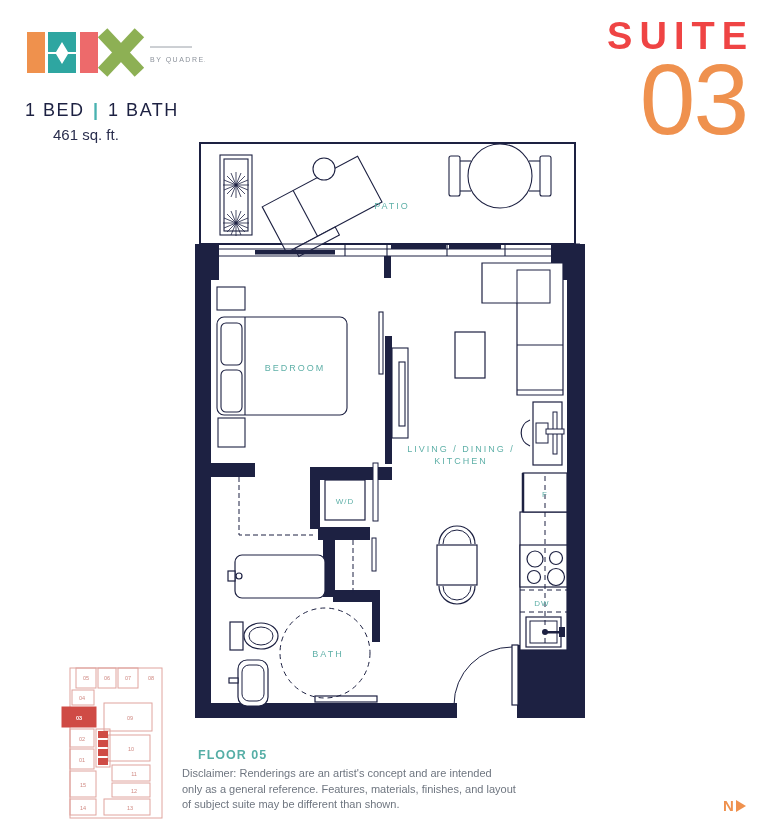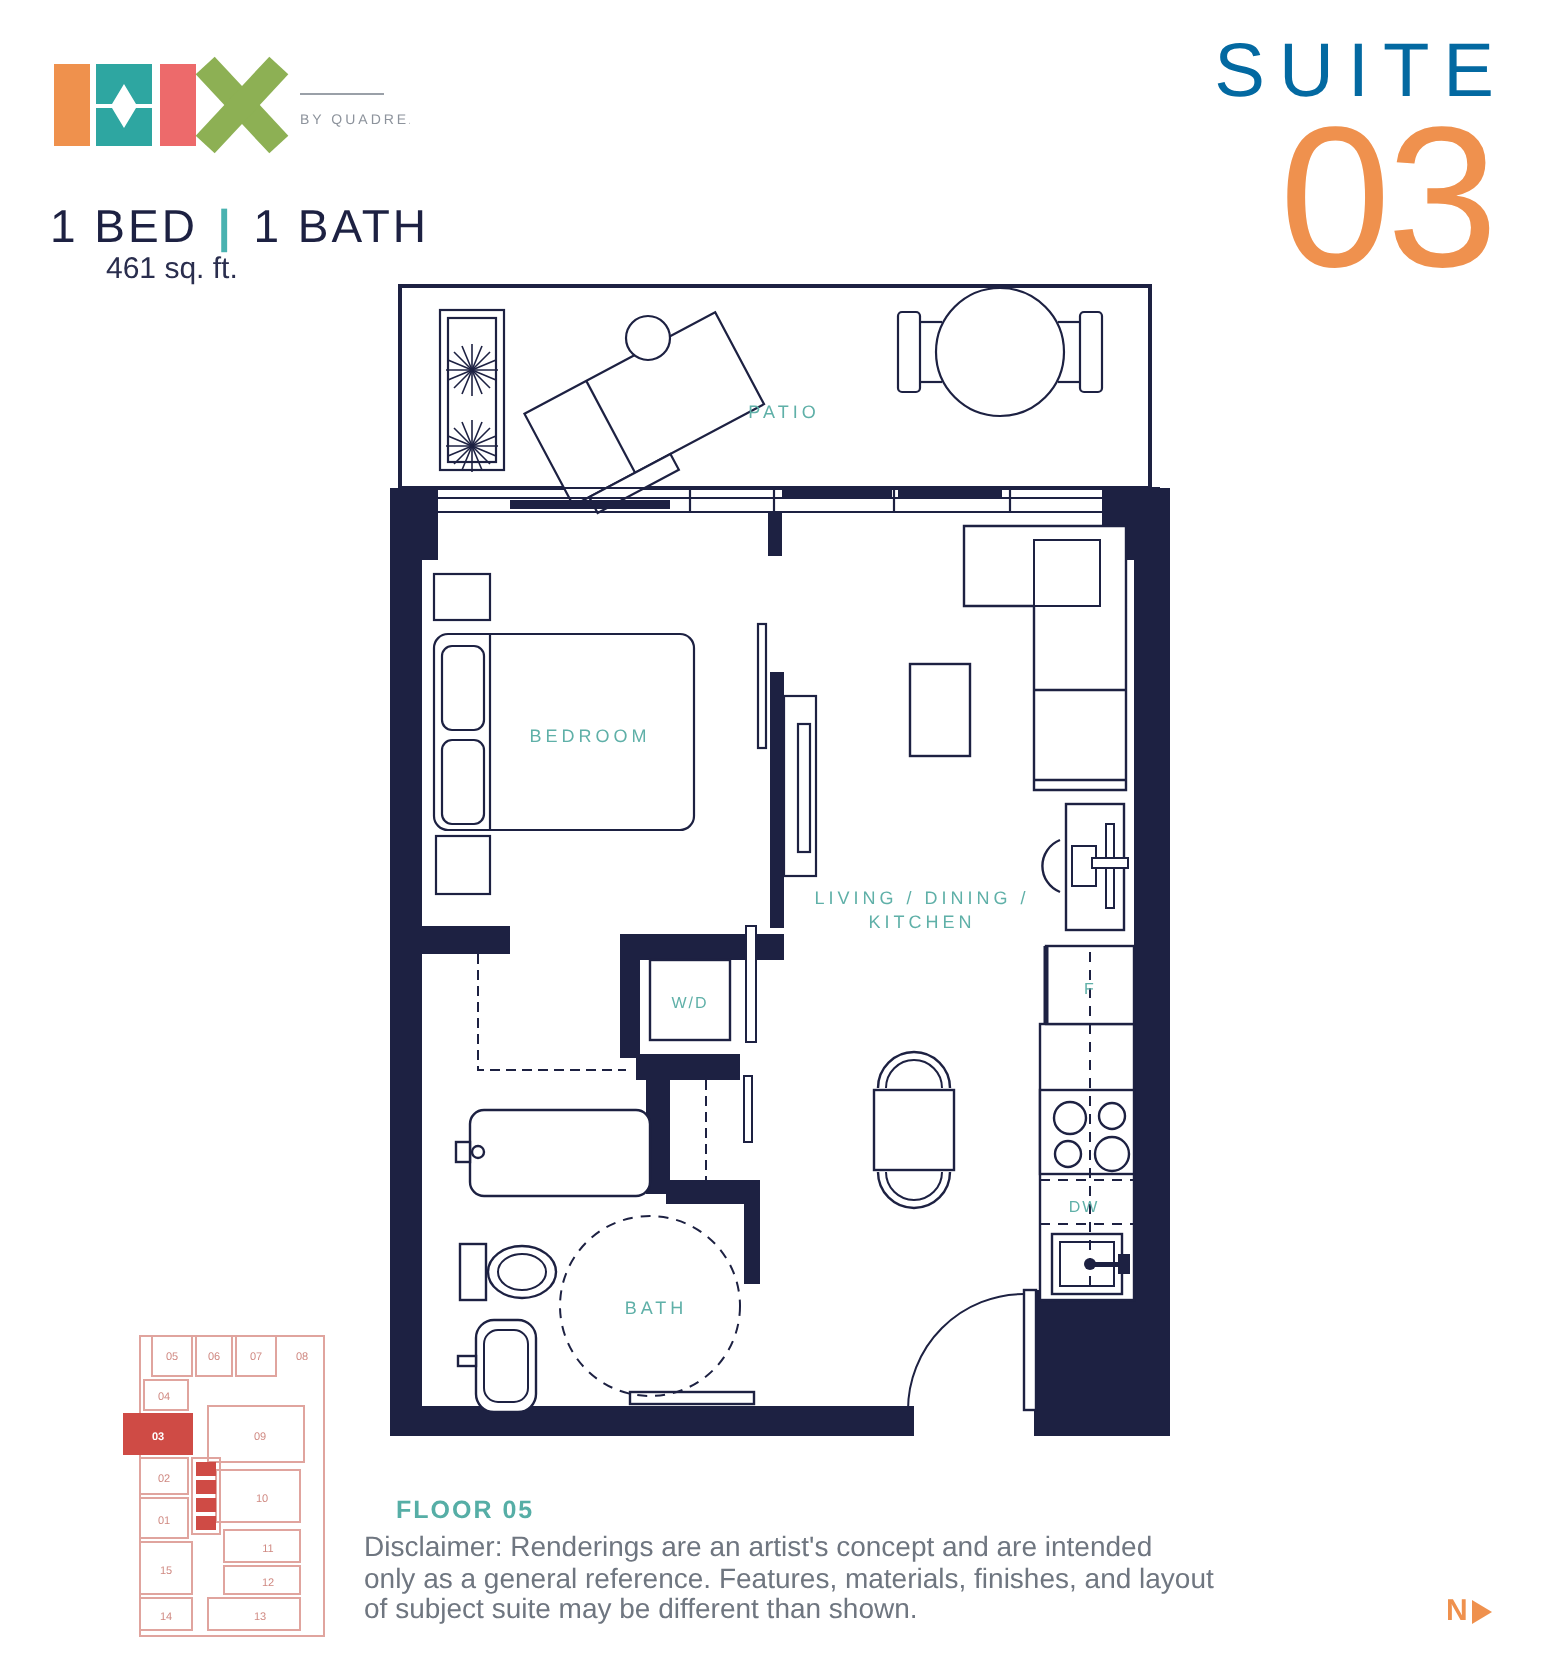--- a/index.html
+++ b/index.html
@@ -1,28 +1,28 @@
 <!DOCTYPE html>
 <html><head>
 <meta charset="utf-8">
 <style>
   html,body{margin:0;padding:0;background:#ffffff;}
   .page{position:relative;width:780px;height:837px;background:#fff;overflow:hidden;
         font-family:"Liberation Sans",sans-serif;}
   .abs{position:absolute;}
   
-  .bedbath{left:25px;top:100px;font-size:23px;letter-spacing:1.5px;color:#1d2142;font-weight:500;}
+  .bedbath{left:25px;top:100px;font-size:18px;letter-spacing:1.5px;color:#1d2142;font-weight:500;}
   .bedbath .sep{color:#49b2b0;font-weight:700;padding:0 2px;}
   .area{left:25px;top:126px;font-size:15px;color:#2a2e4e;margin-left:28px;}
   .suitebox{right:33px;top:16px;text-align:right;}
-  .suiteword{font-size:38px;font-weight:400;letter-spacing:7px;color:#0369a1;line-height:1.1;margin-right:-7px;margin-left:17px;}
+  .suiteword{font-size:38px;font-weight:700;letter-spacing:7px;color:#ef4444;line-height:1.1;margin-right:-7px;margin-left:17px;}
   .suitenum{font-size:100px;font-weight:300;color:#ef914e;line-height:0.82;letter-spacing:-2px;}
   
   .floorlabel{left:182px;top:748px;font-size:12.5px;font-weight:700;letter-spacing:1px;color:#56aea6;margin-left:16px;}
-  .disclaimer{left:182px;top:766px;font-size:14px;line-height:15.5px;color:#6f7680;}
+  .disclaimer{left:182px;top:766px;font-size:11px;line-height:15.5px;color:#6f7680;}
   .north{left:723px;top:797px;display:flex;align-items:center;}
   .north .n{color:#ef914e;font-weight:700;font-size:15px;letter-spacing:1px;}
   .north .tri{width:0;height:0;border-top:6px solid transparent;border-bottom:6px solid transparent;
               border-left:10px solid #ef914e;margin-left:1px;}
   
   svg{display:block;}
   .lbl{fill:#5fb0a8;font-family:"Liberation Sans",sans-serif;font-size:9px;letter-spacing:2px;text-anchor:middle;}
   .lbl.small{font-size:8px;letter-spacing:1px;}
   .kplbl{fill:#d08a83;font-family:"Liberation Sans",sans-serif;font-size:5.5px;text-anchor:middle;}
   .kplbl.hl{fill:#ffffff;font-weight:700;}

